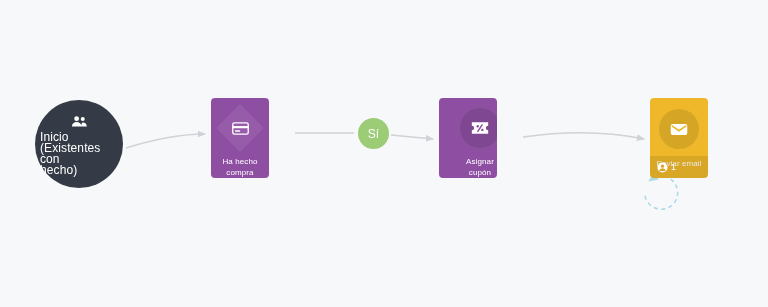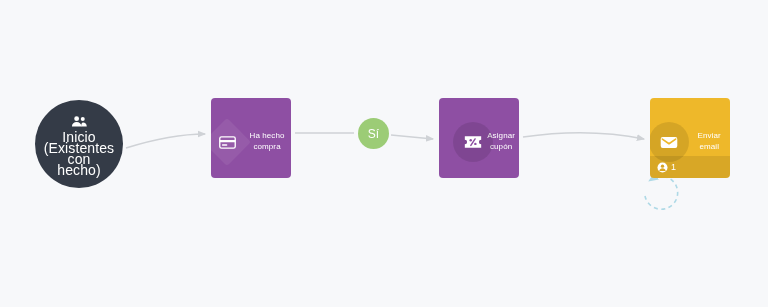--- a/index.html
+++ b/index.html
@@ -42,35 +42,35 @@
     justify-content: center;
     box-sizing: border-box;
     padding: 6px 4px 4px 4px;
   }
   .node-start .glyph {
     display: block;
     line-height: 0;
     margin-bottom: 4px;
   }
   .node-start .start-label {
-    font-size: 14px;
+    font-size: 12px;
     line-height: 11px;
-    text-align: center;
+    text-align: left;
     letter-spacing: .1px;
     max-width: 78px;
   }
 
   
   .node-box {
     position: absolute;
-    width: 80px;
+    width: 58px;
     height: 80px;
     border-radius: 4px;
     display: flex;
-    flex-direction: row;
+    flex-direction: column;
     align-items: center;
     box-sizing: border-box;
     overflow: hidden;
   }
   .node-purple {
     background: #8e4fa3;
     color: #ffffff;
   }
   .node-yellow {
     background: #eeb82a;

